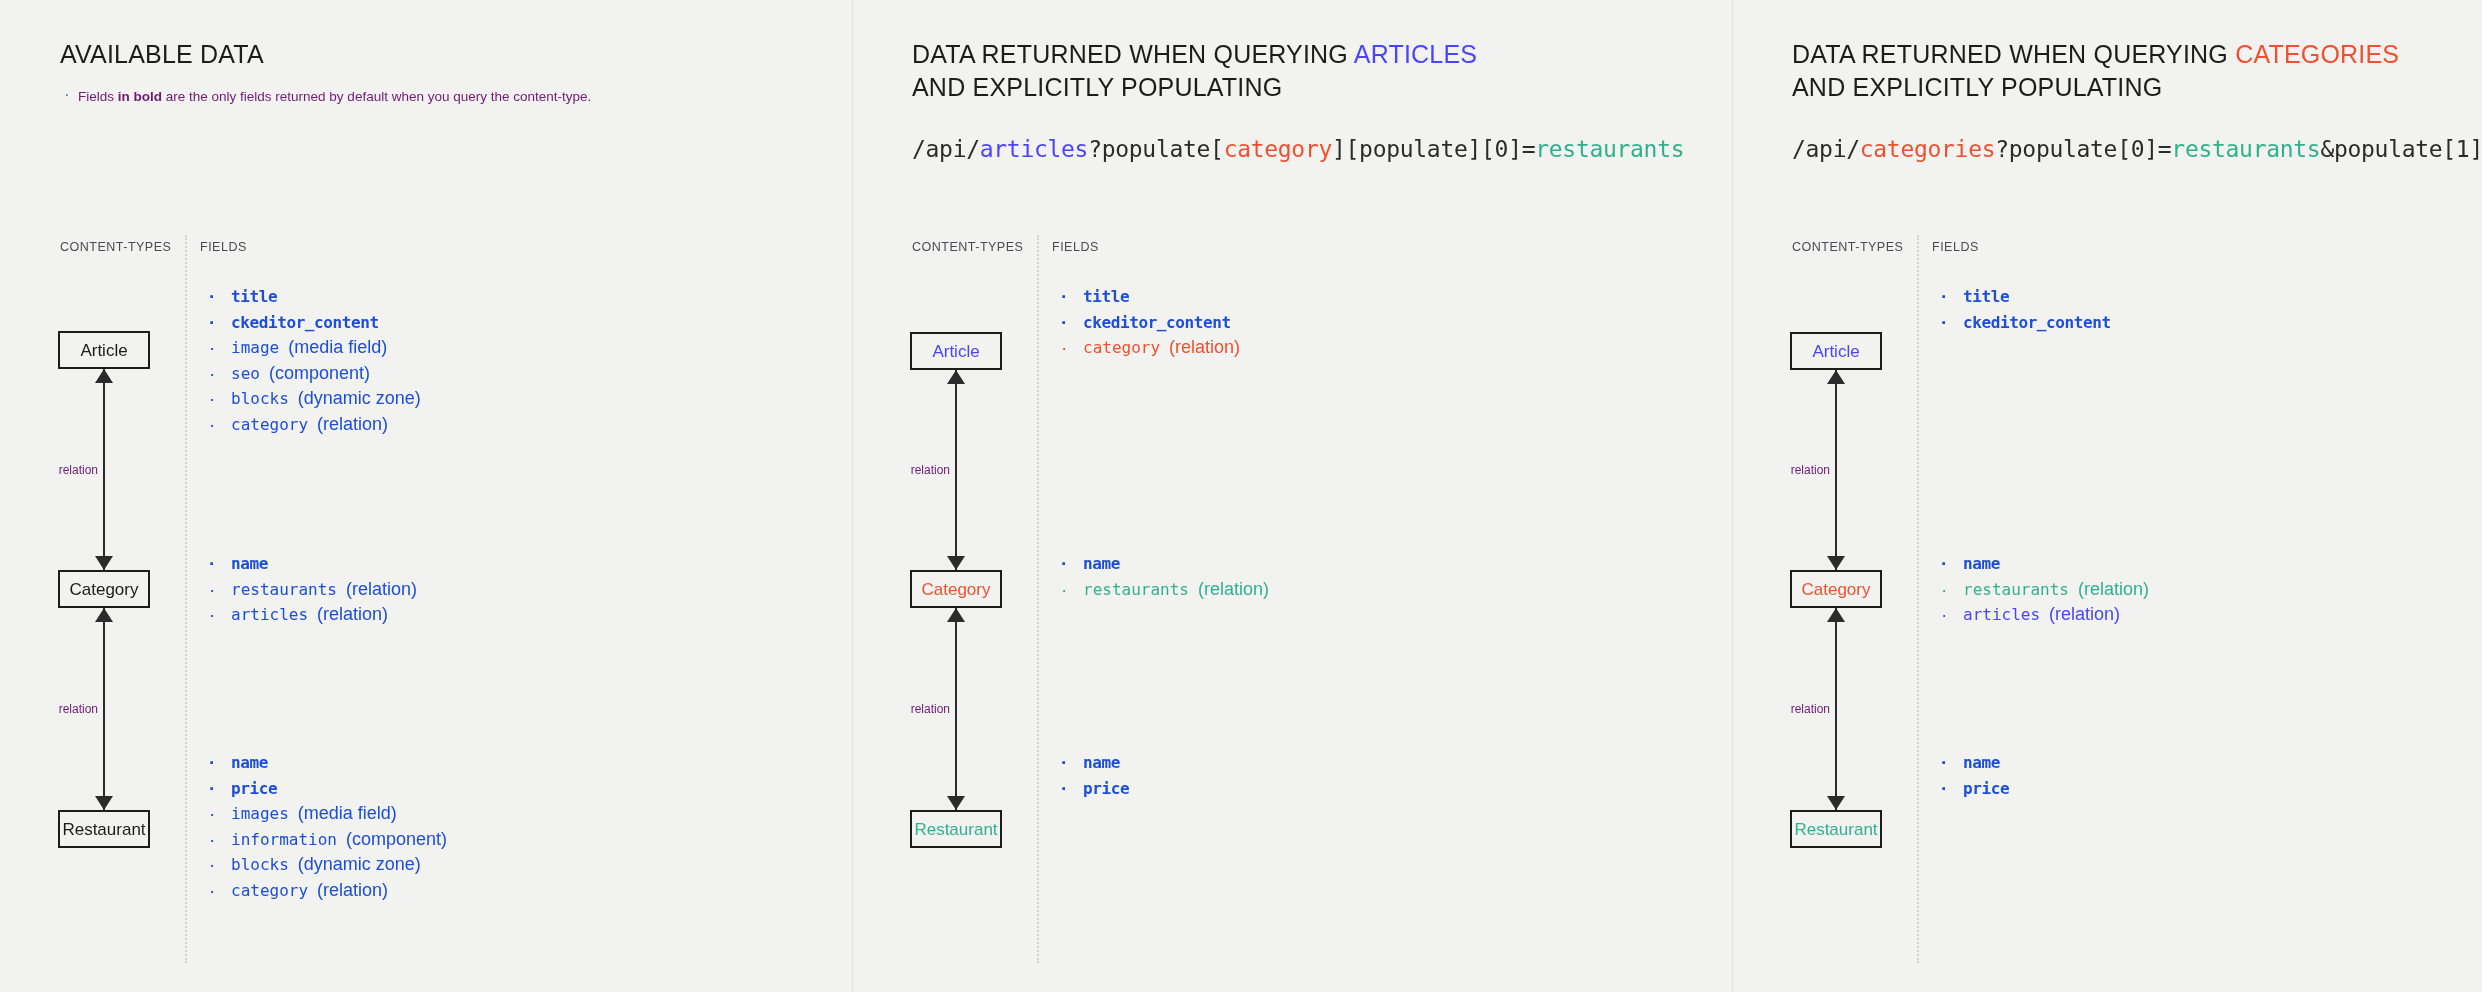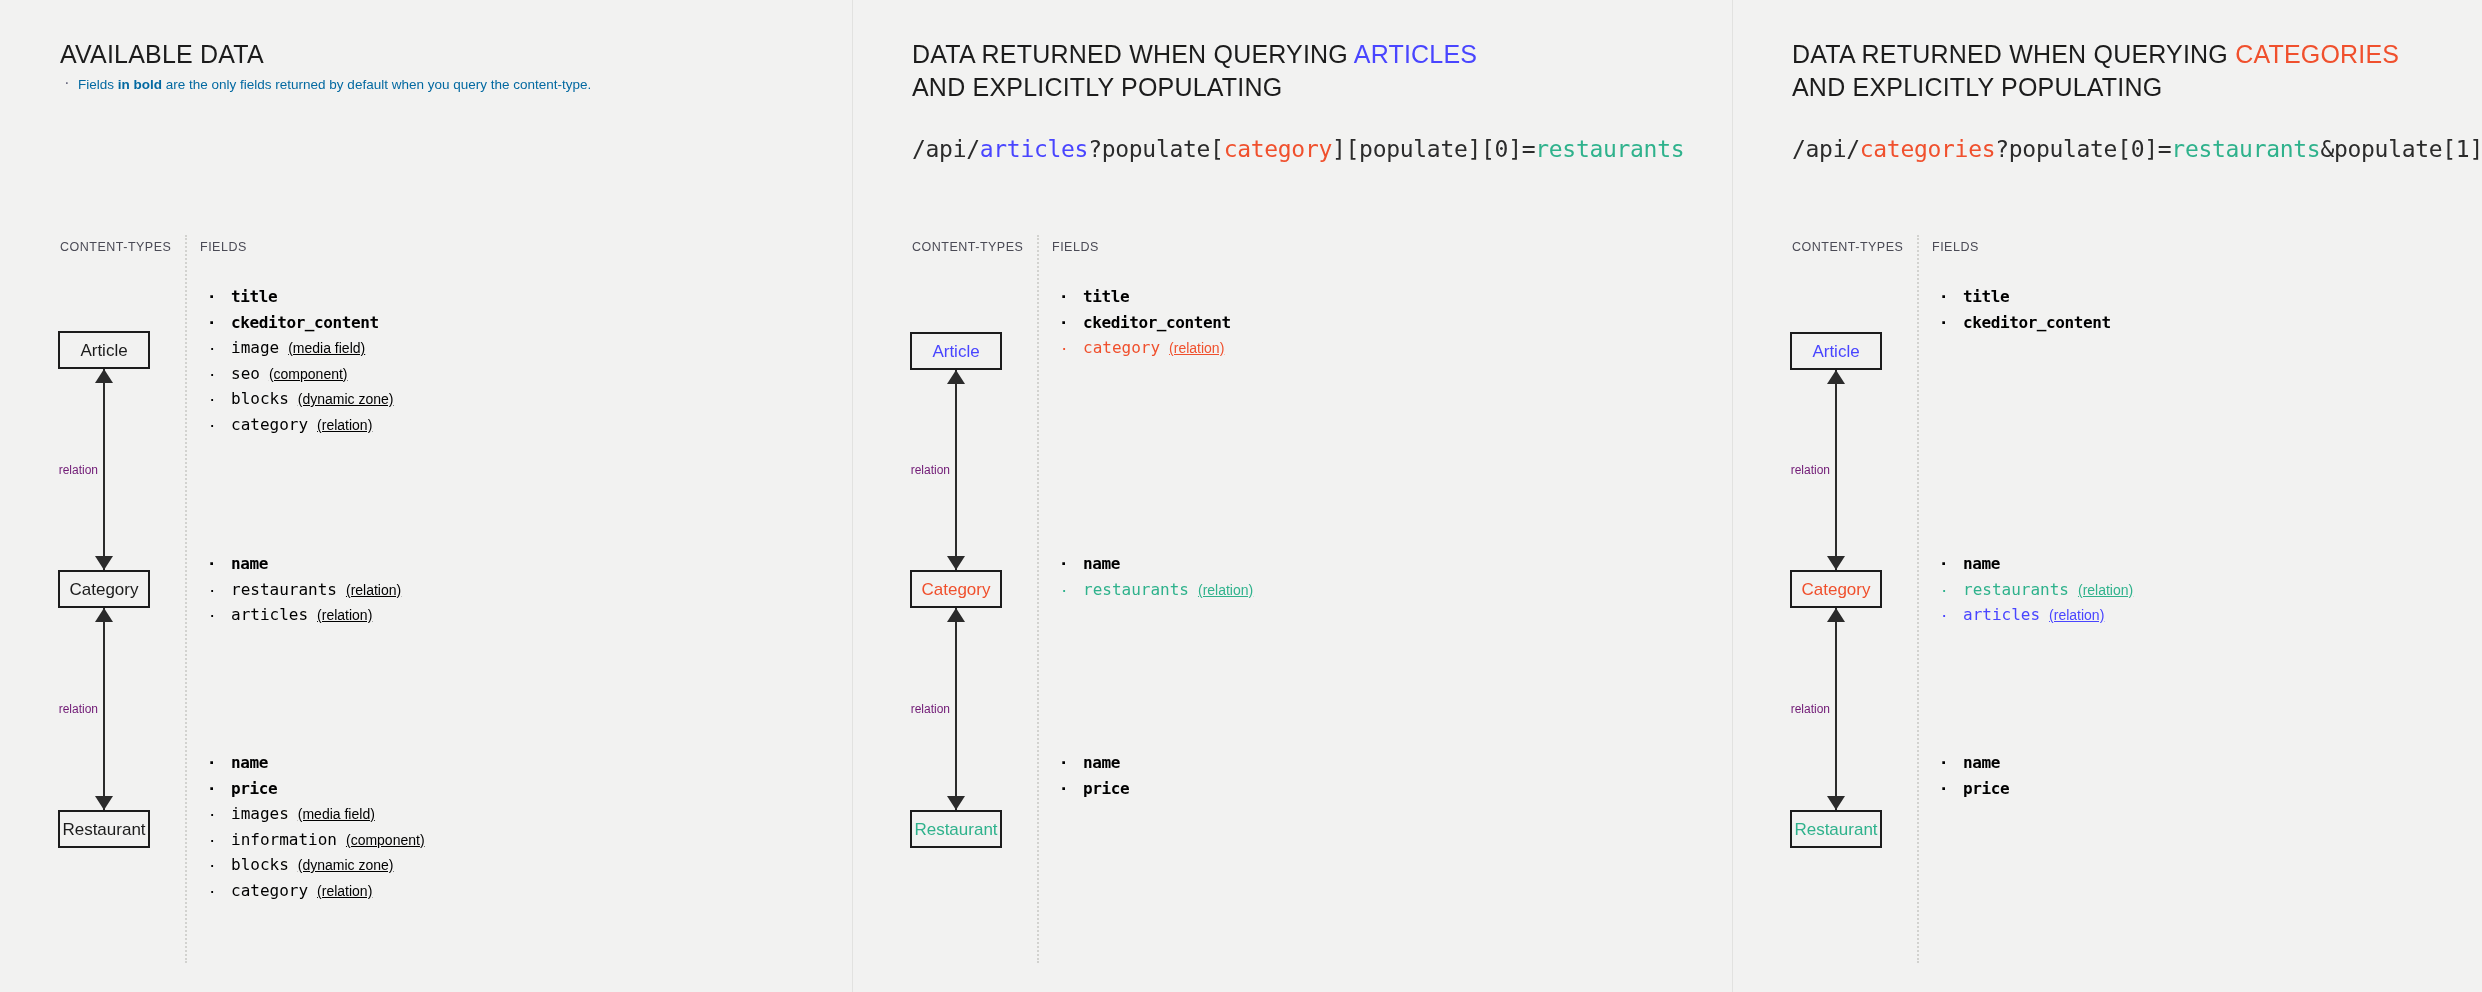--- a/index.html
+++ b/index.html
@@ -45,26 +45,26 @@
     font-weight: normal;
     letter-spacing: 0.2px;
     line-height: 33px;
     margin: 0;
     color: #1c1c1c;
   }
   .panel-title .accent-blue  { color: #4945ff; }
   .panel-title .accent-red   { color: #f0502d; }
 
   .notes {
-    margin: 4px 0 0 0;
+    margin: 16px 0 0 0;
     padding: 0;
     list-style: none;
     font-size: 13.5px;
     line-height: 20px;
-    color: #0369a1;
+    color: #701a75;
   }
   .notes li {
     position: relative;
     padding-left: 18px;
   }
   .notes li:before {
     content: "\00b7";
     position: absolute;
     left: 4px;
     top: -2px;
@@ -164,42 +164,41 @@
     list-style: none;
   }
   .fields li {
     position: relative;
     padding-left: 26px;
     height: 25.5px;
     line-height: 25.5px;
     white-space: nowrap;
     font-family: "DejaVu Sans Mono", monospace;
     font-size: 16px;
-    color: #000000;
+    color: #1d4ed8;
   }
   .fields li:before {
     content: "\00b7";
     position: absolute;
     left: 4px;
     top: 0;
     font-family: "Liberation Sans", sans-serif;
     font-size: 19px;
     line-height: 25.5px;
     color: inherit;
   }
   .fields li.bold { font-weight: bold; letter-spacing: -0.4px; }
   .fields li.f-red   { color: #f0502d; }
   .fields li.f-green { color: #2fb28c; }
   .fields li.f-blue  { color: #4945ff; }
   .fields li .ftype {
     font-family: "Liberation Sans", sans-serif;
-    font-size: 14px;
+    font-size: 18px;
     margin-left: 9px;
     color: inherit;
-    text-decoration: underline;
   }
 </style>
 </head>
 <body>
 
 <div class="panel-divider" id="divider-a"></div>
 <div class="panel-divider" id="divider-b"></div>
 
 <div class="panel" id="panel-1">
 

